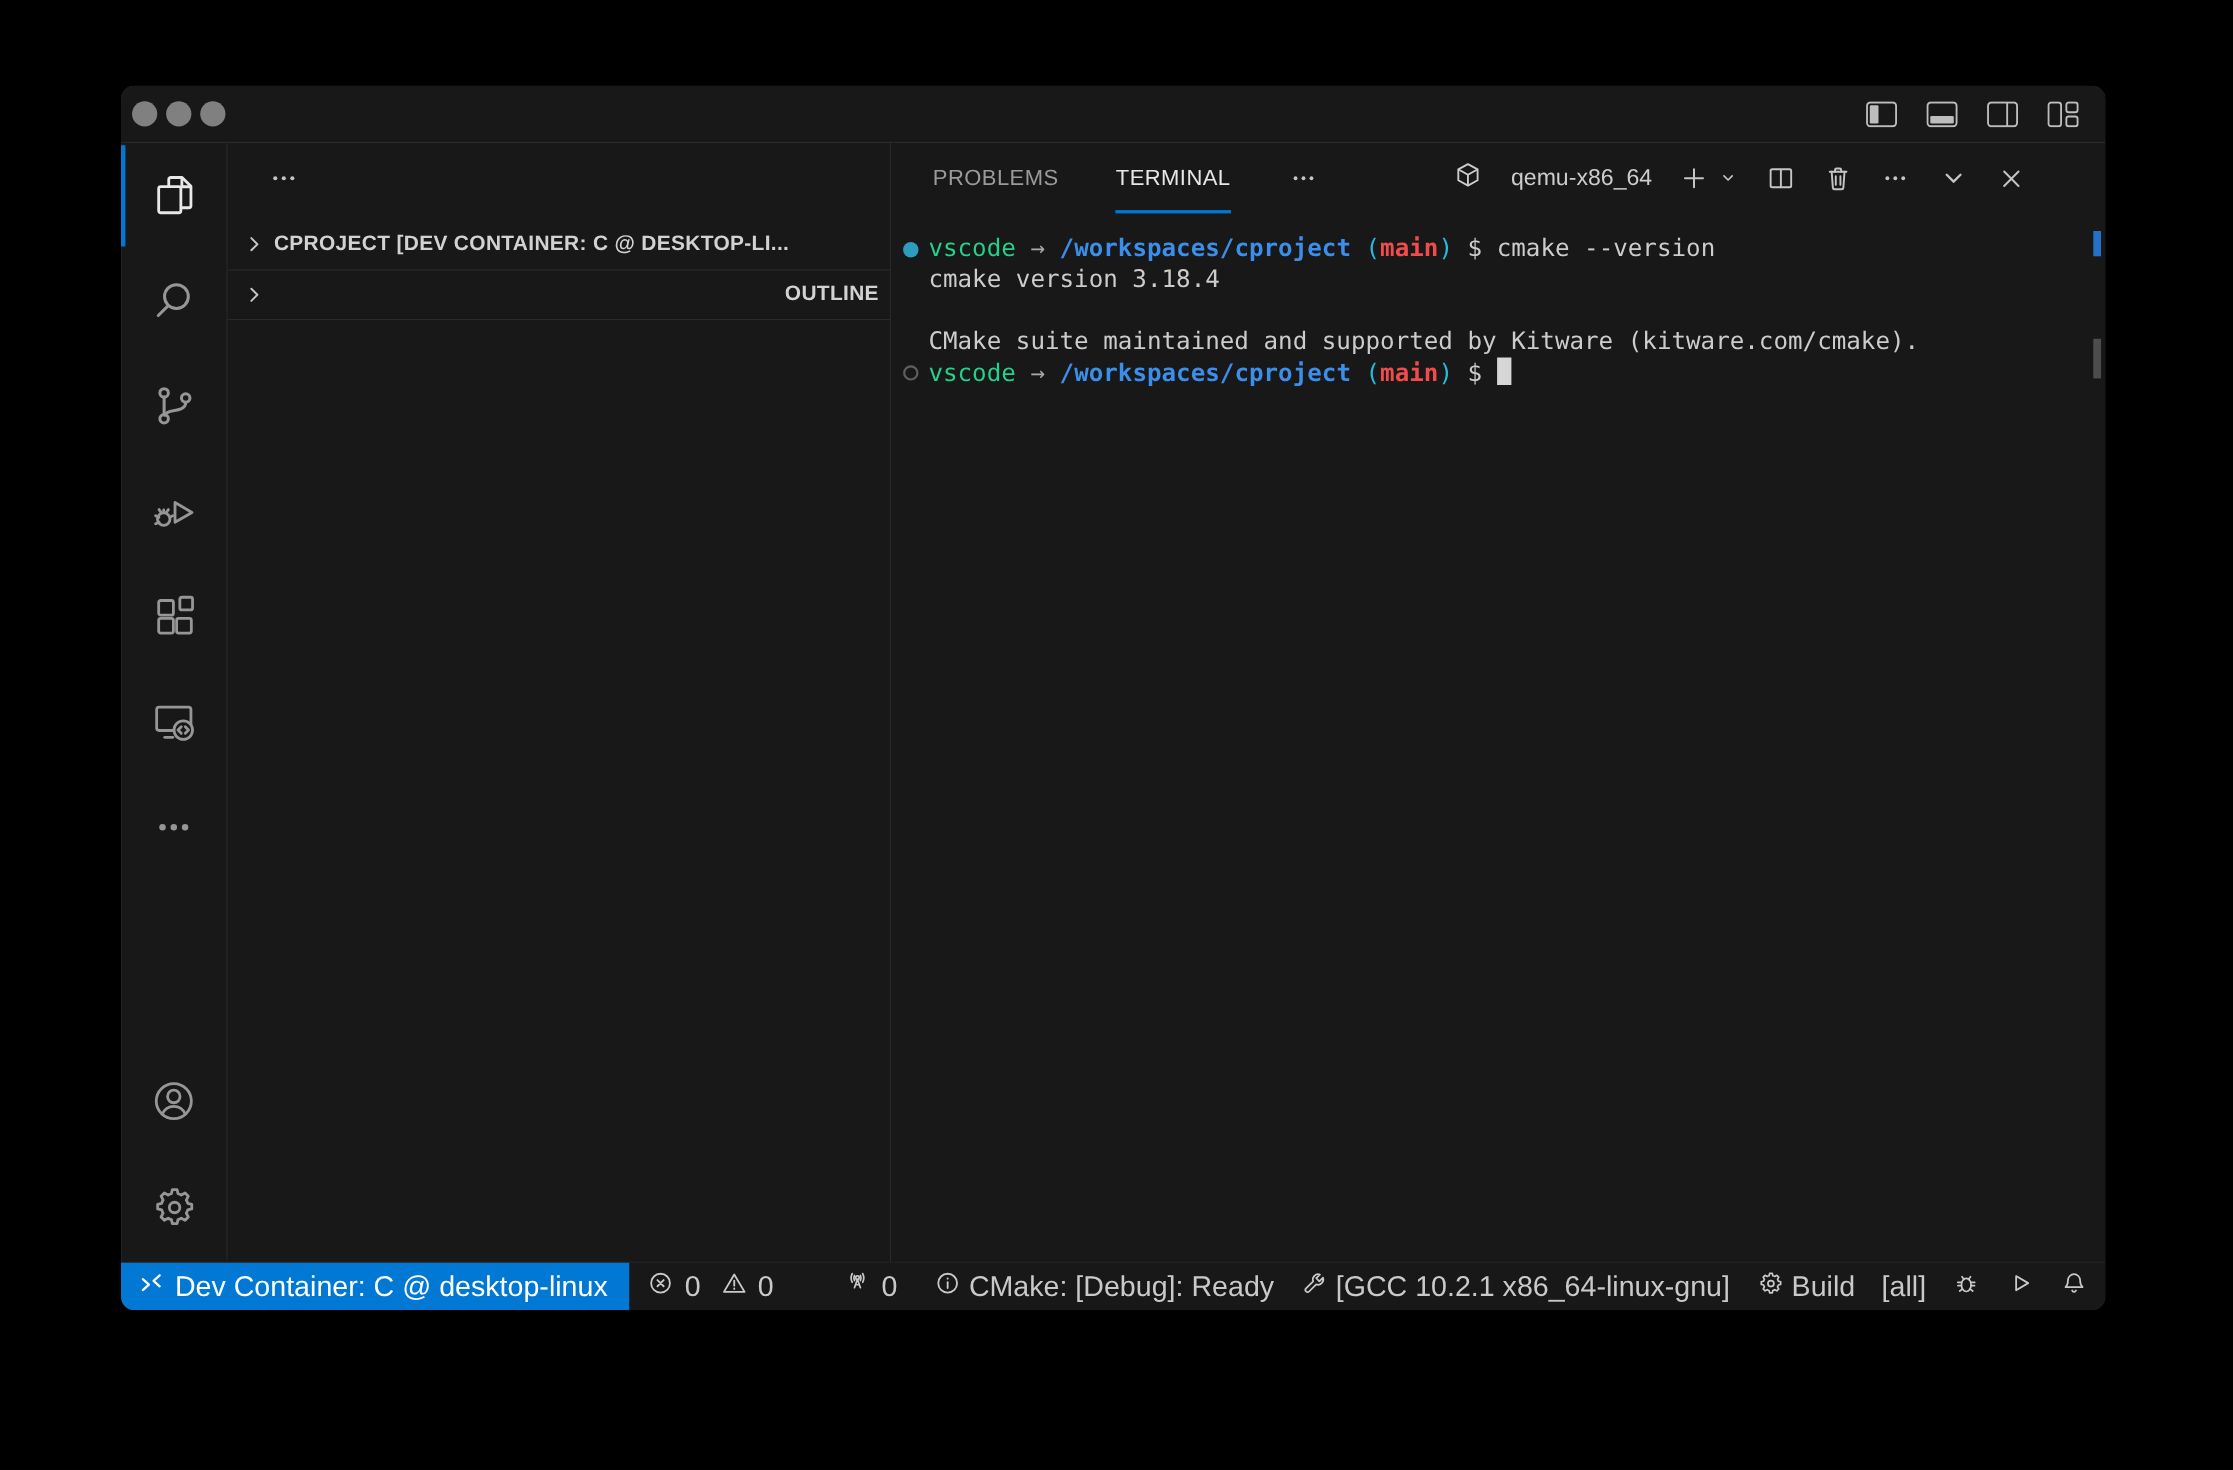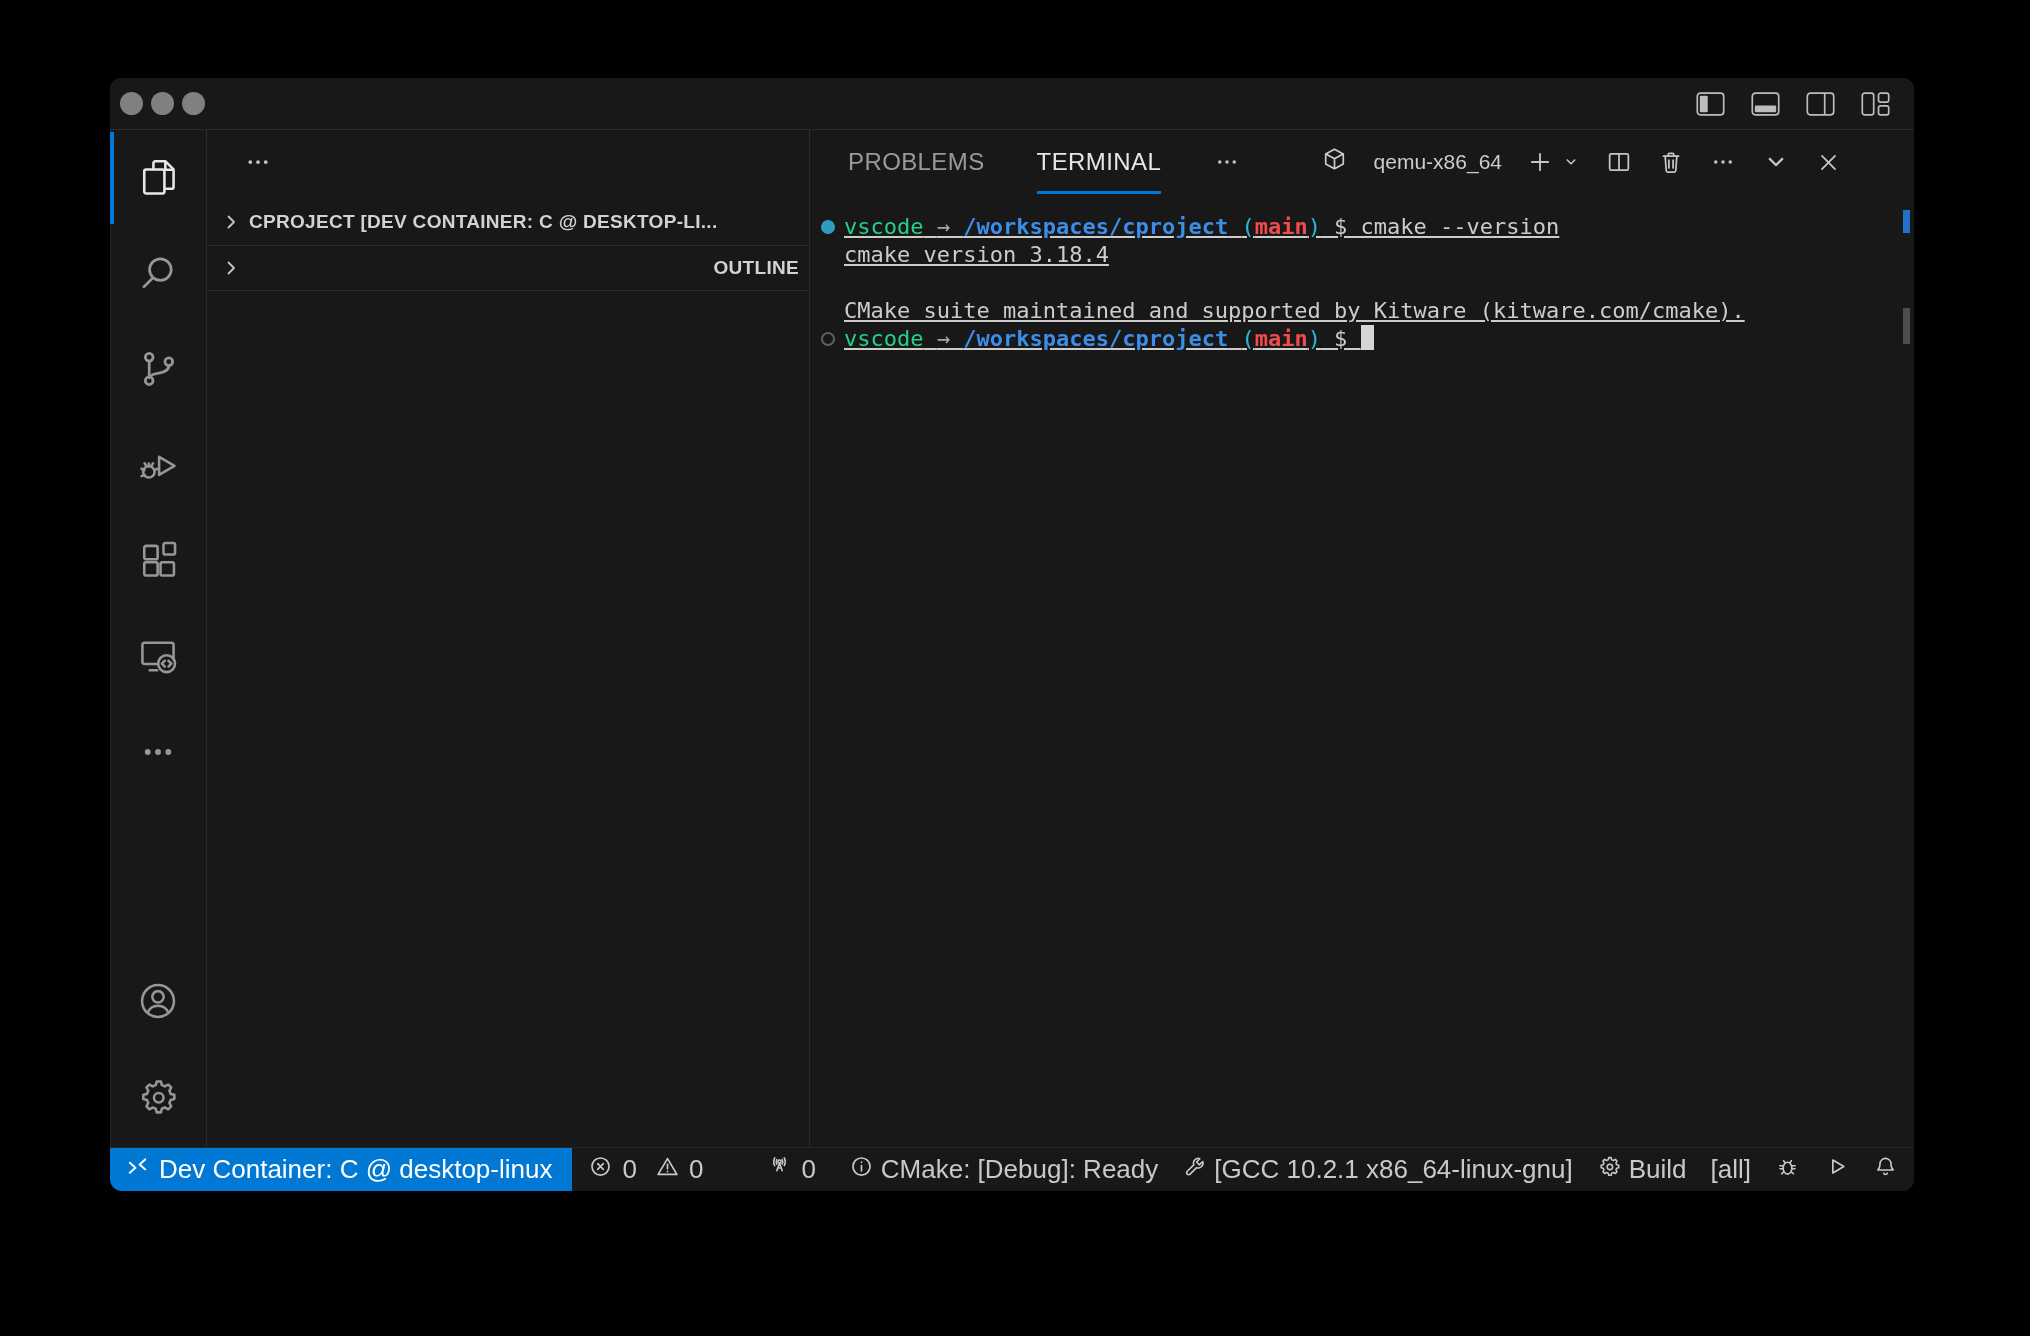--- a/index.html
+++ b/index.html
@@ -39,32 +39,32 @@
   .side-more{color:#c5c5c5;display:flex;align-items:center;cursor:pointer;}
   .sections{margin-top:5px;}
   .section-row{height:46px;display:flex;align-items:center;padding:0 10px 0 12px;gap:6px;cursor:pointer;}
   .section-row .chev{color:#c5c5c5;display:flex;}
   .section-label{font-size:19px;font-weight:bold;letter-spacing:.3px;color:#d2d2d2;white-space:nowrap;overflow:hidden;}
   .section-row + .section-row{border-top:1px solid var(--border);justify-content:space-between;}
   .section-row:last-child{border-bottom:1px solid var(--border);}
   
   .panel{flex:1;display:flex;flex-direction:column;min-width:0;background:var(--win);}
   .panel-header{height:64px;flex:0 0 64px;display:flex;align-items:stretch;padding-left:38px;}
-  .ptab{display:flex;align-items:center;margin-right:52px;font-size:24px;letter-spacing:.4px;
+  .ptab{display:flex;align-items:center;margin-right:52px;font-size:20px;letter-spacing:.4px;
         border-bottom:3px solid transparent;padding-top:3px;cursor:pointer;color:#9a9a9a;}
   .ptab.active{color:#e6e6e6;border-bottom-color:var(--accent);}
   .ph-more{display:flex;align-items:center;color:#c5c5c5;cursor:pointer;}
   .ph-right{margin-left:auto;display:flex;align-items:center;gap:24px;padding-right:72px;}
   .profile{display:flex;align-items:center;gap:26px;color:#cccccc;font-size:21px;cursor:pointer;}
   .ph-btn{display:flex;align-items:center;color:#c5c5c5;cursor:pointer;}
   .ph-group{display:flex;align-items:center;gap:7px;}
   
   .terminal{flex:1;position:relative;overflow:hidden;padding-top:19px;cursor:text;}
   .term-line{position:relative;margin-left:34px;font-family:"DejaVu Sans Mono",monospace;
-             font-size:22px;line-height:28px;min-height:28px;white-space:pre;color:var(--text);text-decoration:underline;}
+             font-size:22px;line-height:28px;min-height:28px;white-space:pre;color:var(--text);}
   .deco{position:absolute;left:-23px;top:7px;width:14px;height:14px;border-radius:50%;}
   .deco-filled{background:#2d9cbe;}
   .deco-open{border:2px solid #5f5f5f;}
   .cursor{display:inline-block;width:13px;height:25px;background:#d6d6d6;vertical-align:-4px;}
   .ruler-mark{position:absolute;right:4px;width:7px;}
   .ruler-command{top:16px;height:23px;background:#2472c8;}
   .ruler-thumb{top:114px;height:36px;background:#4d4d4d;cursor:pointer;}
   
   .statusbar{height:44px;flex:0 0 44px;display:flex;align-items:center;border-top:1px solid #252525;
              font-size:26px;color:#c9c9c9;background:var(--win);text-align:right;}

